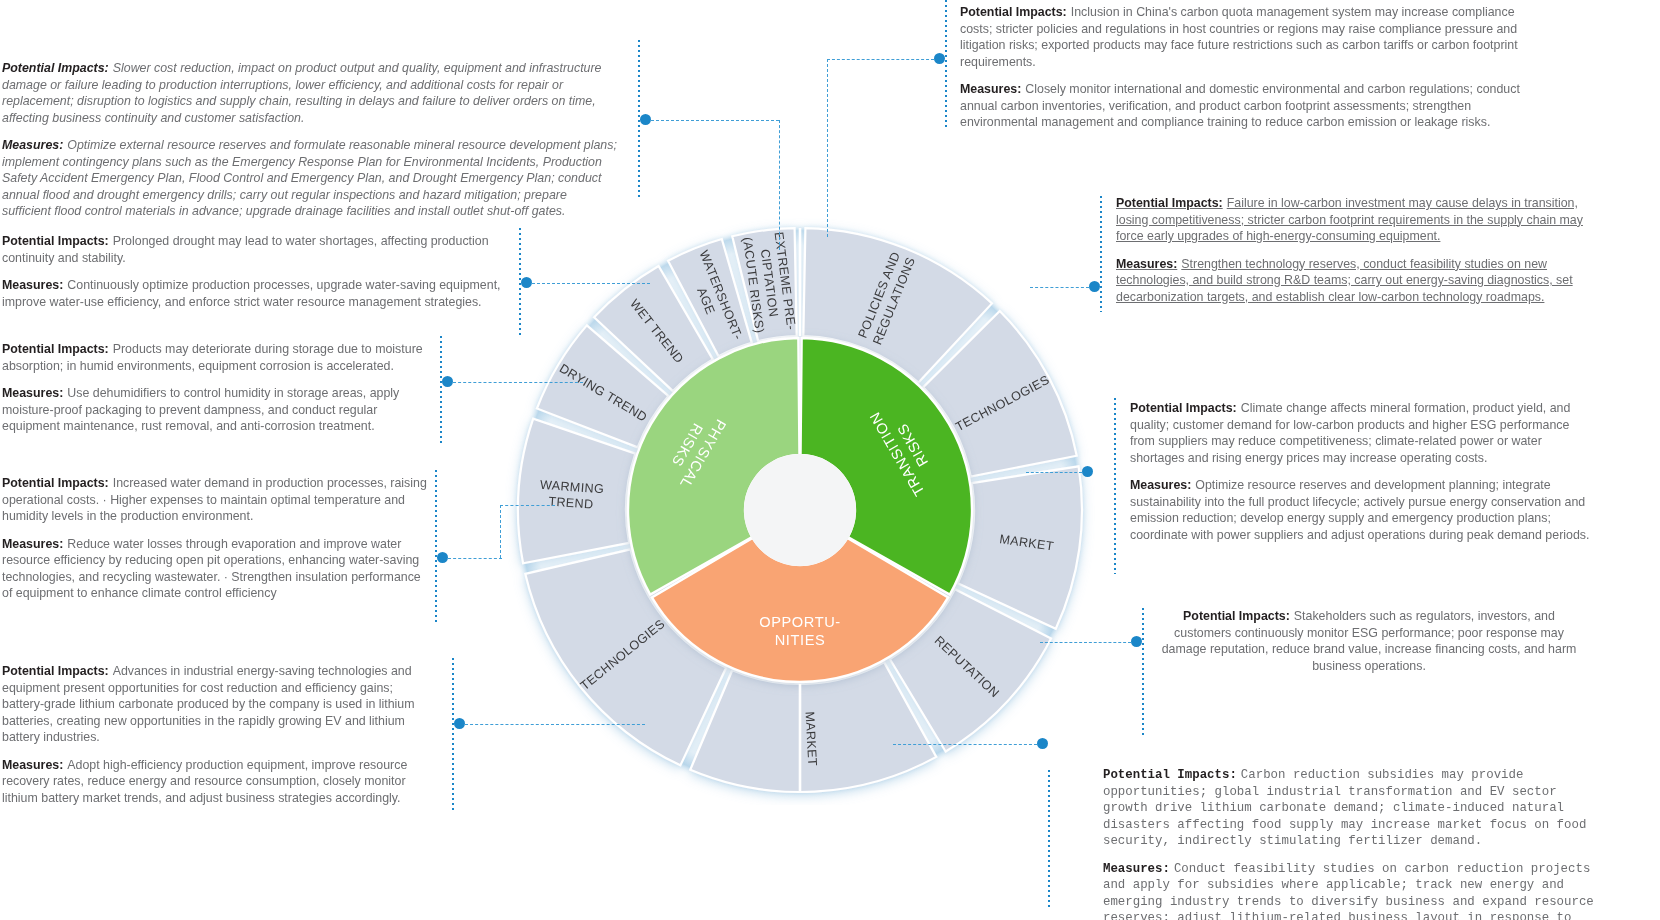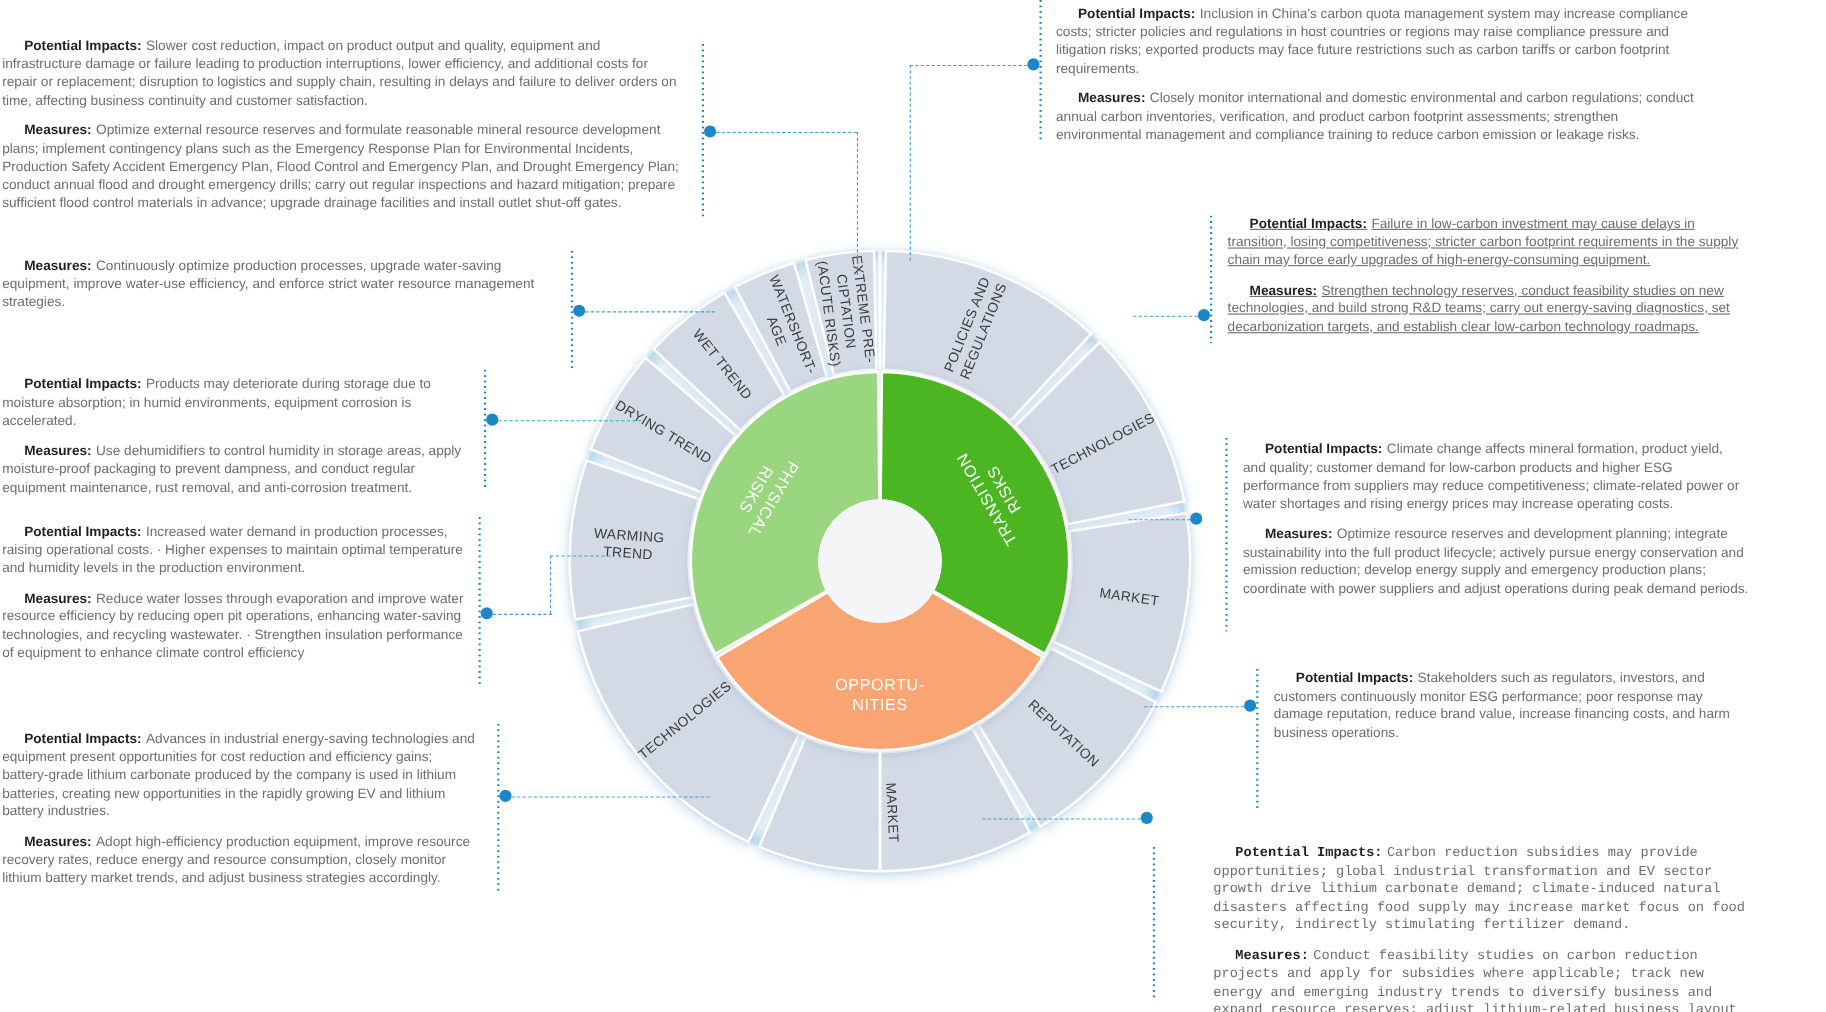--- a/index.html
+++ b/index.html
@@ -20,21 +20,20 @@
     font-size: 12.4px;
     line-height: 1.33;
     color: #6d6e71;
     text-align: left;
   }
   .note p { margin: 0 0 11px 0; }
   .note p:last-child { margin-bottom: 0; }
   .note b {
     color: #231f20;
     font-weight: bold;
-    margin-left: 20px;
   }
   .note .sp { display: inline-block; width: 4px; }
 
   
   .vbar {
     position: absolute;
     width: 2px;
     background-image: linear-gradient(to bottom, #1b86c8 0 2px, rgba(0,0,0,0) 2px 5px);
     background-size: 2px 5px;
     background-repeat: repeat-y;
@@ -171,26 +170,27 @@
             <text x="0" y="15" text-anchor="middle" class="hub-label">RISKS</text>
           </g>
           <g transform="translate(295,415) rotate(0)">
             <text x="0" y="-3" text-anchor="middle" class="hub-label">OPPORTU-</text>
             <text x="0" y="15" text-anchor="middle" class="hub-label">NITIES</text>
           </g>
         </g>
     </svg>
   </div>
 
-  <div class="note" style="left:2px; top:33px; width:616px;">
+  <div class="note" style="left:2px; top:60px; width:616px;font-style:italic;">
     <p><b>Potential Impacts:</b><span class="sp"></span><span>Slower cost reduction, impact on product output and quality, equipment and infrastructure damage or failure leading to production interruptions, lower efficiency, and additional costs for repair or replacement; disruption to logistics and supply chain, resulting in delays and failure to deliver orders on time, affecting business continuity and customer satisfaction.</span></p>
     <p><b>Measures:</b><span class="sp"></span><span>Optimize external resource reserves and formulate reasonable mineral resource development plans; implement contingency plans such as the Emergency Response Plan for Environmental Incidents, Production Safety Accident Emergency Plan, Flood Control and Emergency Plan, and Drought Emergency Plan; conduct annual flood and drought emergency drills; carry out regular inspections and hazard mitigation; prepare sufficient flood control materials in advance; upgrade drainage facilities and install outlet shut-off gates.</span></p>
   </div>
 
   <div class="note" style="left:2px; top:233px; width:508px;">
+    <p><b>Potential Impacts:</b><span class="sp"></span><span>Prolonged drought may lead to water shortages, affecting production continuity and stability.</span></p>
     <p><b>Measures:</b><span class="sp"></span><span>Continuously optimize production processes, upgrade water-saving equipment, improve water-use efficiency, and enforce strict water resource management strategies.</span></p>
   </div>
 
   <div class="note" style="left:2px; top:341px; width:432px;">
     <p><b>Potential Impacts:</b><span class="sp"></span><span>Products may deteriorate during storage due to moisture absorption; in humid environments, equipment corrosion is accelerated.</span></p>
     <p><b>Measures:</b><span class="sp"></span><span>Use dehumidifiers to control humidity in storage areas, apply moisture-proof packaging to prevent dampness, and conduct regular equipment maintenance, rust removal, and anti-corrosion treatment.</span></p>
   </div>
 
   <div class="note" style="left:2px; top:475px; width:428px;">
     <p><b>Potential Impacts:</b><span class="sp"></span><span>Increased water demand in production processes, raising operational costs. · Higher expenses to maintain optimal temperature and humidity levels in the production environment.</span></p>
@@ -210,21 +210,21 @@
   <div class="note" style="left:1116px; top:195px; width:468px;text-decoration:underline;">
     <p><b>Potential Impacts:</b><span class="sp"></span><span>Failure in low-carbon investment may cause delays in transition, losing competitiveness; stricter carbon footprint requirements in the supply chain may force early upgrades of high-energy-consuming equipment.</span></p>
     <p><b>Measures:</b><span class="sp"></span><span>Strengthen technology reserves, conduct feasibility studies on new technologies, and build strong R&amp;D teams; carry out energy-saving diagnostics, set decarbonization targets, and establish clear low-carbon technology roadmaps.</span></p>
   </div>
 
   <div class="note" style="left:1130px; top:400px; width:460px;">
     <p><b>Potential Impacts:</b><span class="sp"></span><span>Climate change affects mineral formation, product yield, and quality; customer demand for low-carbon products and higher ESG performance from suppliers may reduce competitiveness; climate-related power or water shortages and rising energy prices may increase operating costs.</span></p>
     <p><b>Measures:</b><span class="sp"></span><span>Optimize resource reserves and development planning; integrate sustainability into the full product lifecycle; actively pursue energy conservation and emission reduction; develop energy supply and emergency production plans; coordinate with power suppliers and adjust operations during peak demand periods.</span></p>
   </div>
 
-  <div class="note" style="left:1158px; top:608px; width:422px;">
+  <div class="note" style="left:1158px; top:608px; width:422px;text-align:center;">
     <p><b>Potential Impacts:</b><span class="sp"></span><span>Stakeholders such as regulators, investors, and customers continuously monitor ESG performance; poor response may damage reputation, reduce brand value, increase financing costs, and harm business operations.</span></p>
   </div>
 
   <div class="note" style="left:1103px; top:767px; width:492px;font-family:Liberation Mono, monospace;">
     <p><b>Potential Impacts:</b><span class="sp"></span><span>Carbon reduction subsidies may provide opportunities; global industrial transformation and EV sector growth drive lithium carbonate demand; climate-induced natural disasters affecting food supply may increase market focus on food security, indirectly stimulating fertilizer demand.</span></p>
     <p><b>Measures:</b><span class="sp"></span><span>Conduct feasibility studies on carbon reduction projects and apply for subsidies where applicable; track new energy and emerging industry trends to diversify business and expand resource reserves; adjust lithium-related business layout in response to internal and external developments.</span></p>
   </div>
 
   <div class="vbar" style="left:638px; top:40px; height:160px;"></div>
   <div class="dot" style="left:640px; top:114px;"></div>

